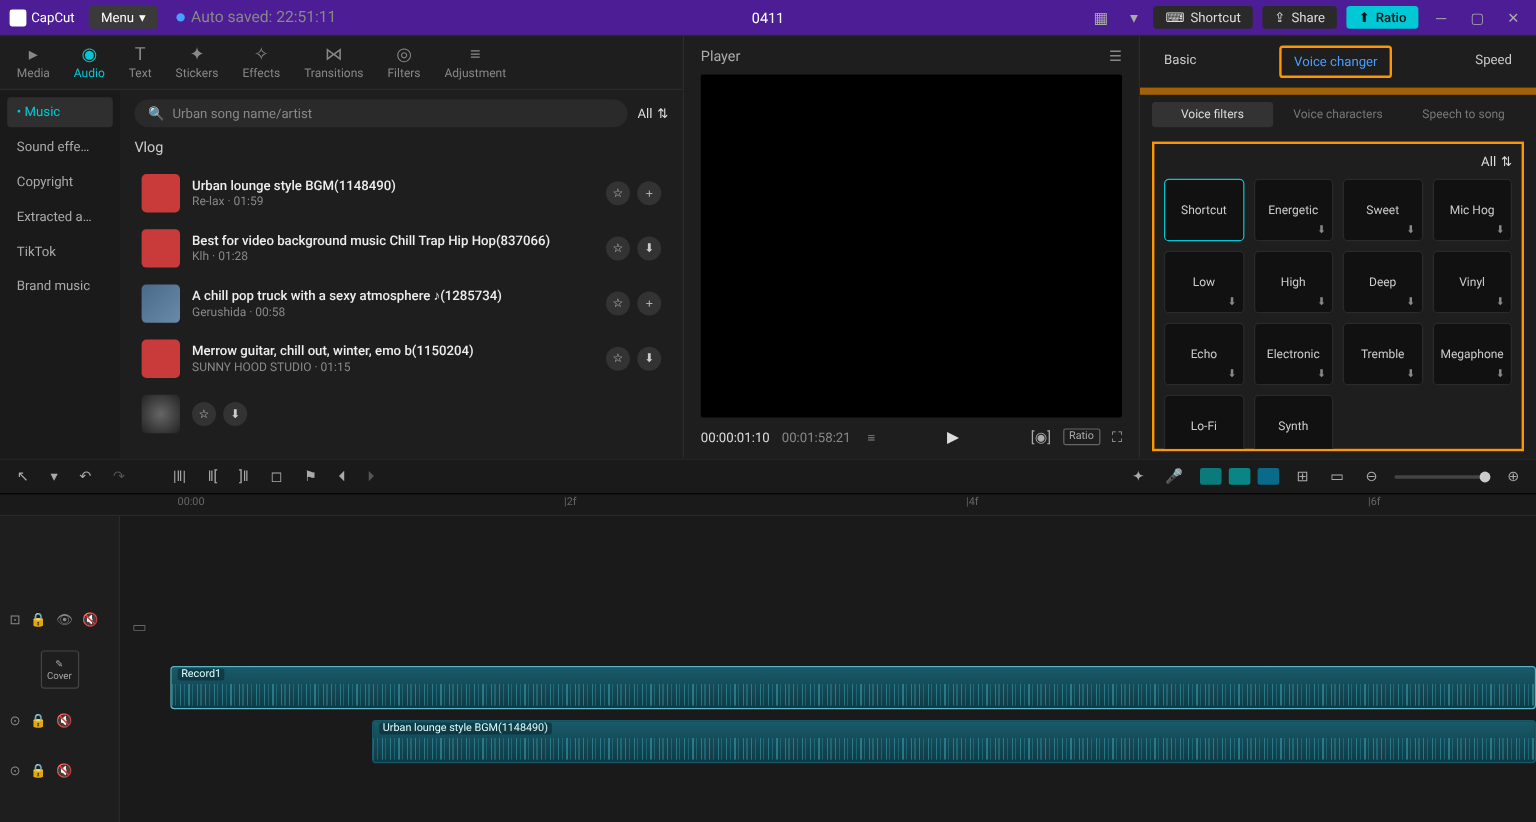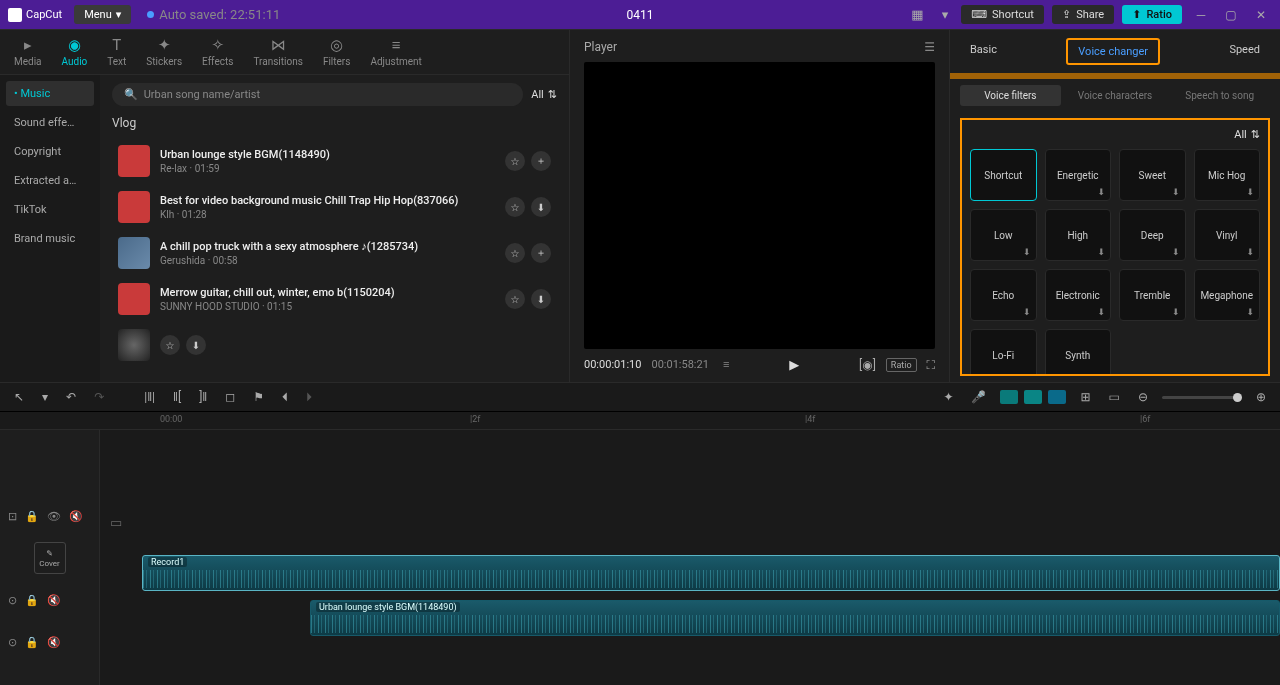--- a/index.html
+++ b/index.html
@@ -368,21 +368,21 @@
   <span class="tool-ic">▭</span>
   <span class="tool-ic">⊖</span>
   <div class="zoom-slider">
       <div class="zoom-thumb"></div>
     </div>
   <span class="tool-ic">⊕</span>
 </div>
 
 <div class="timeline-area">
   <div class="ruler">
-    <span class="ruler-mark" style="left:160px">00:00</span>
+    <span class="ruler-mark" style="left:148px">00:00</span>
     <span class="ruler-mark" style="left:470px">|2f</span>
     <span class="ruler-mark" style="left:805px">|4f</span>
     <span class="ruler-mark" style="left:1140px">|6f</span>
   </div>
   <div class="tracks-wrap">
     <div class="track-heads">
       <div class="th-row">
         <span class="th-ic">⊡</span>
         <span class="th-ic">🔒</span>
         <span class="th-ic">👁</span>

